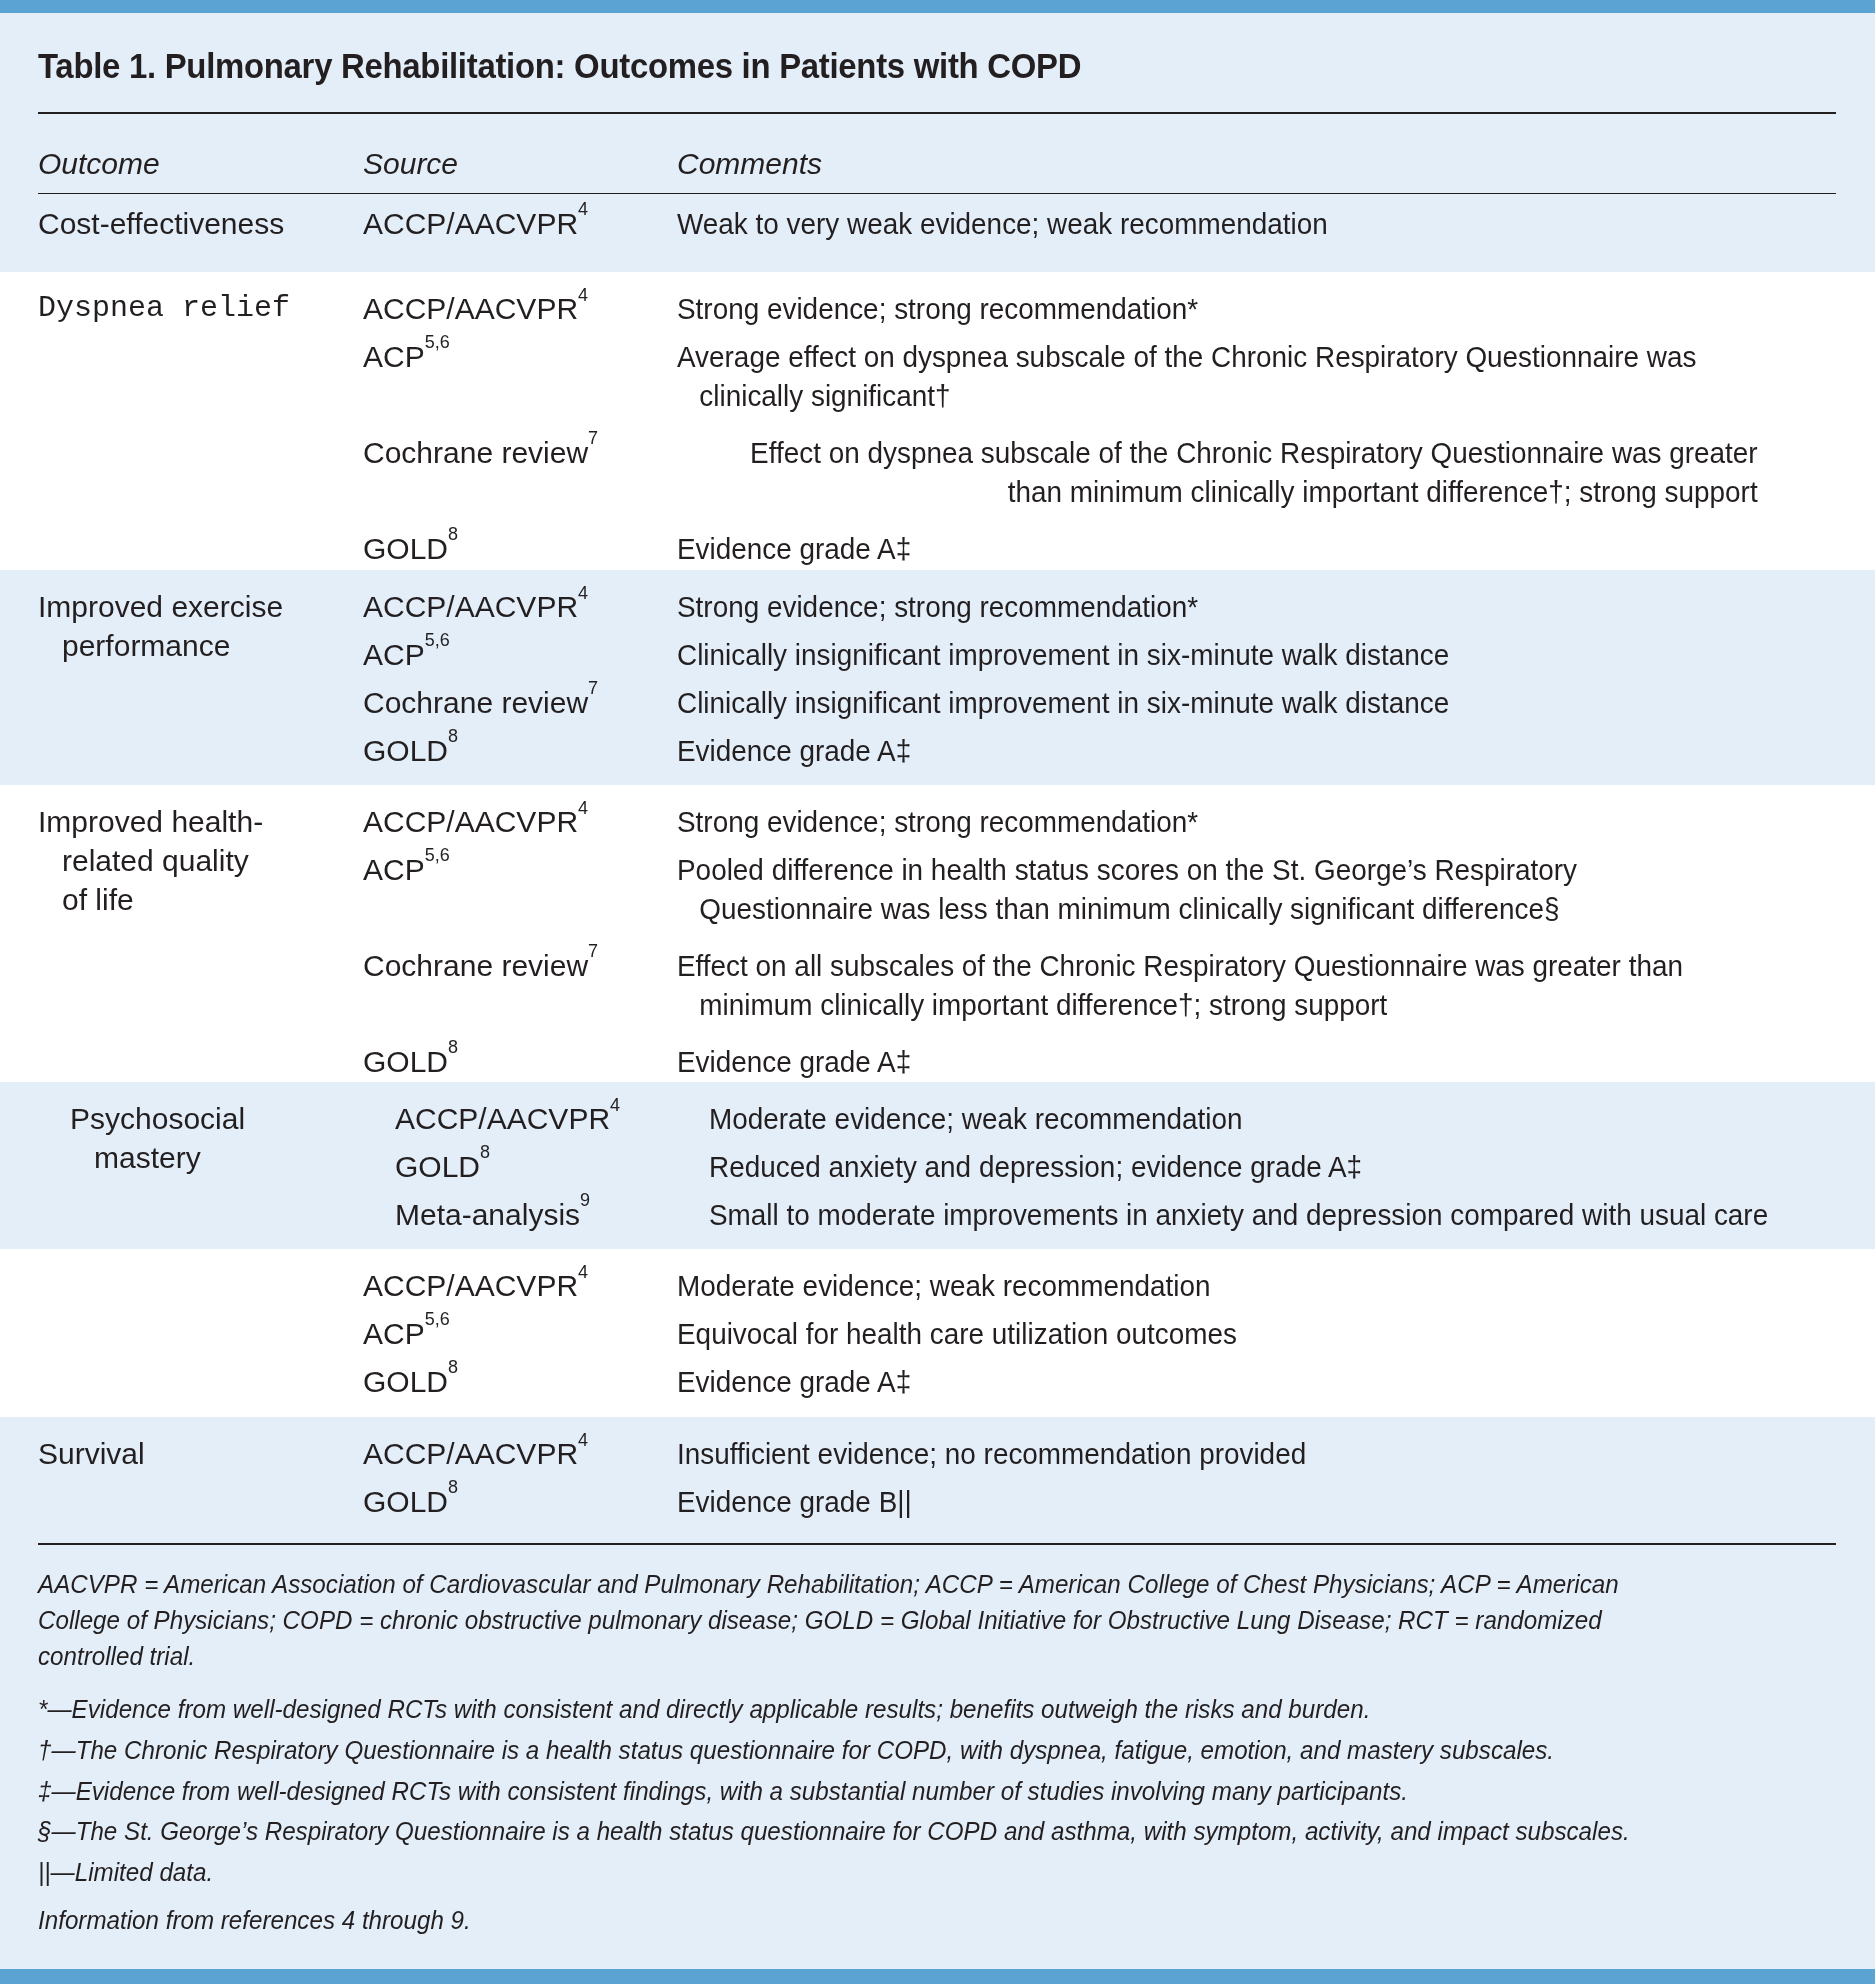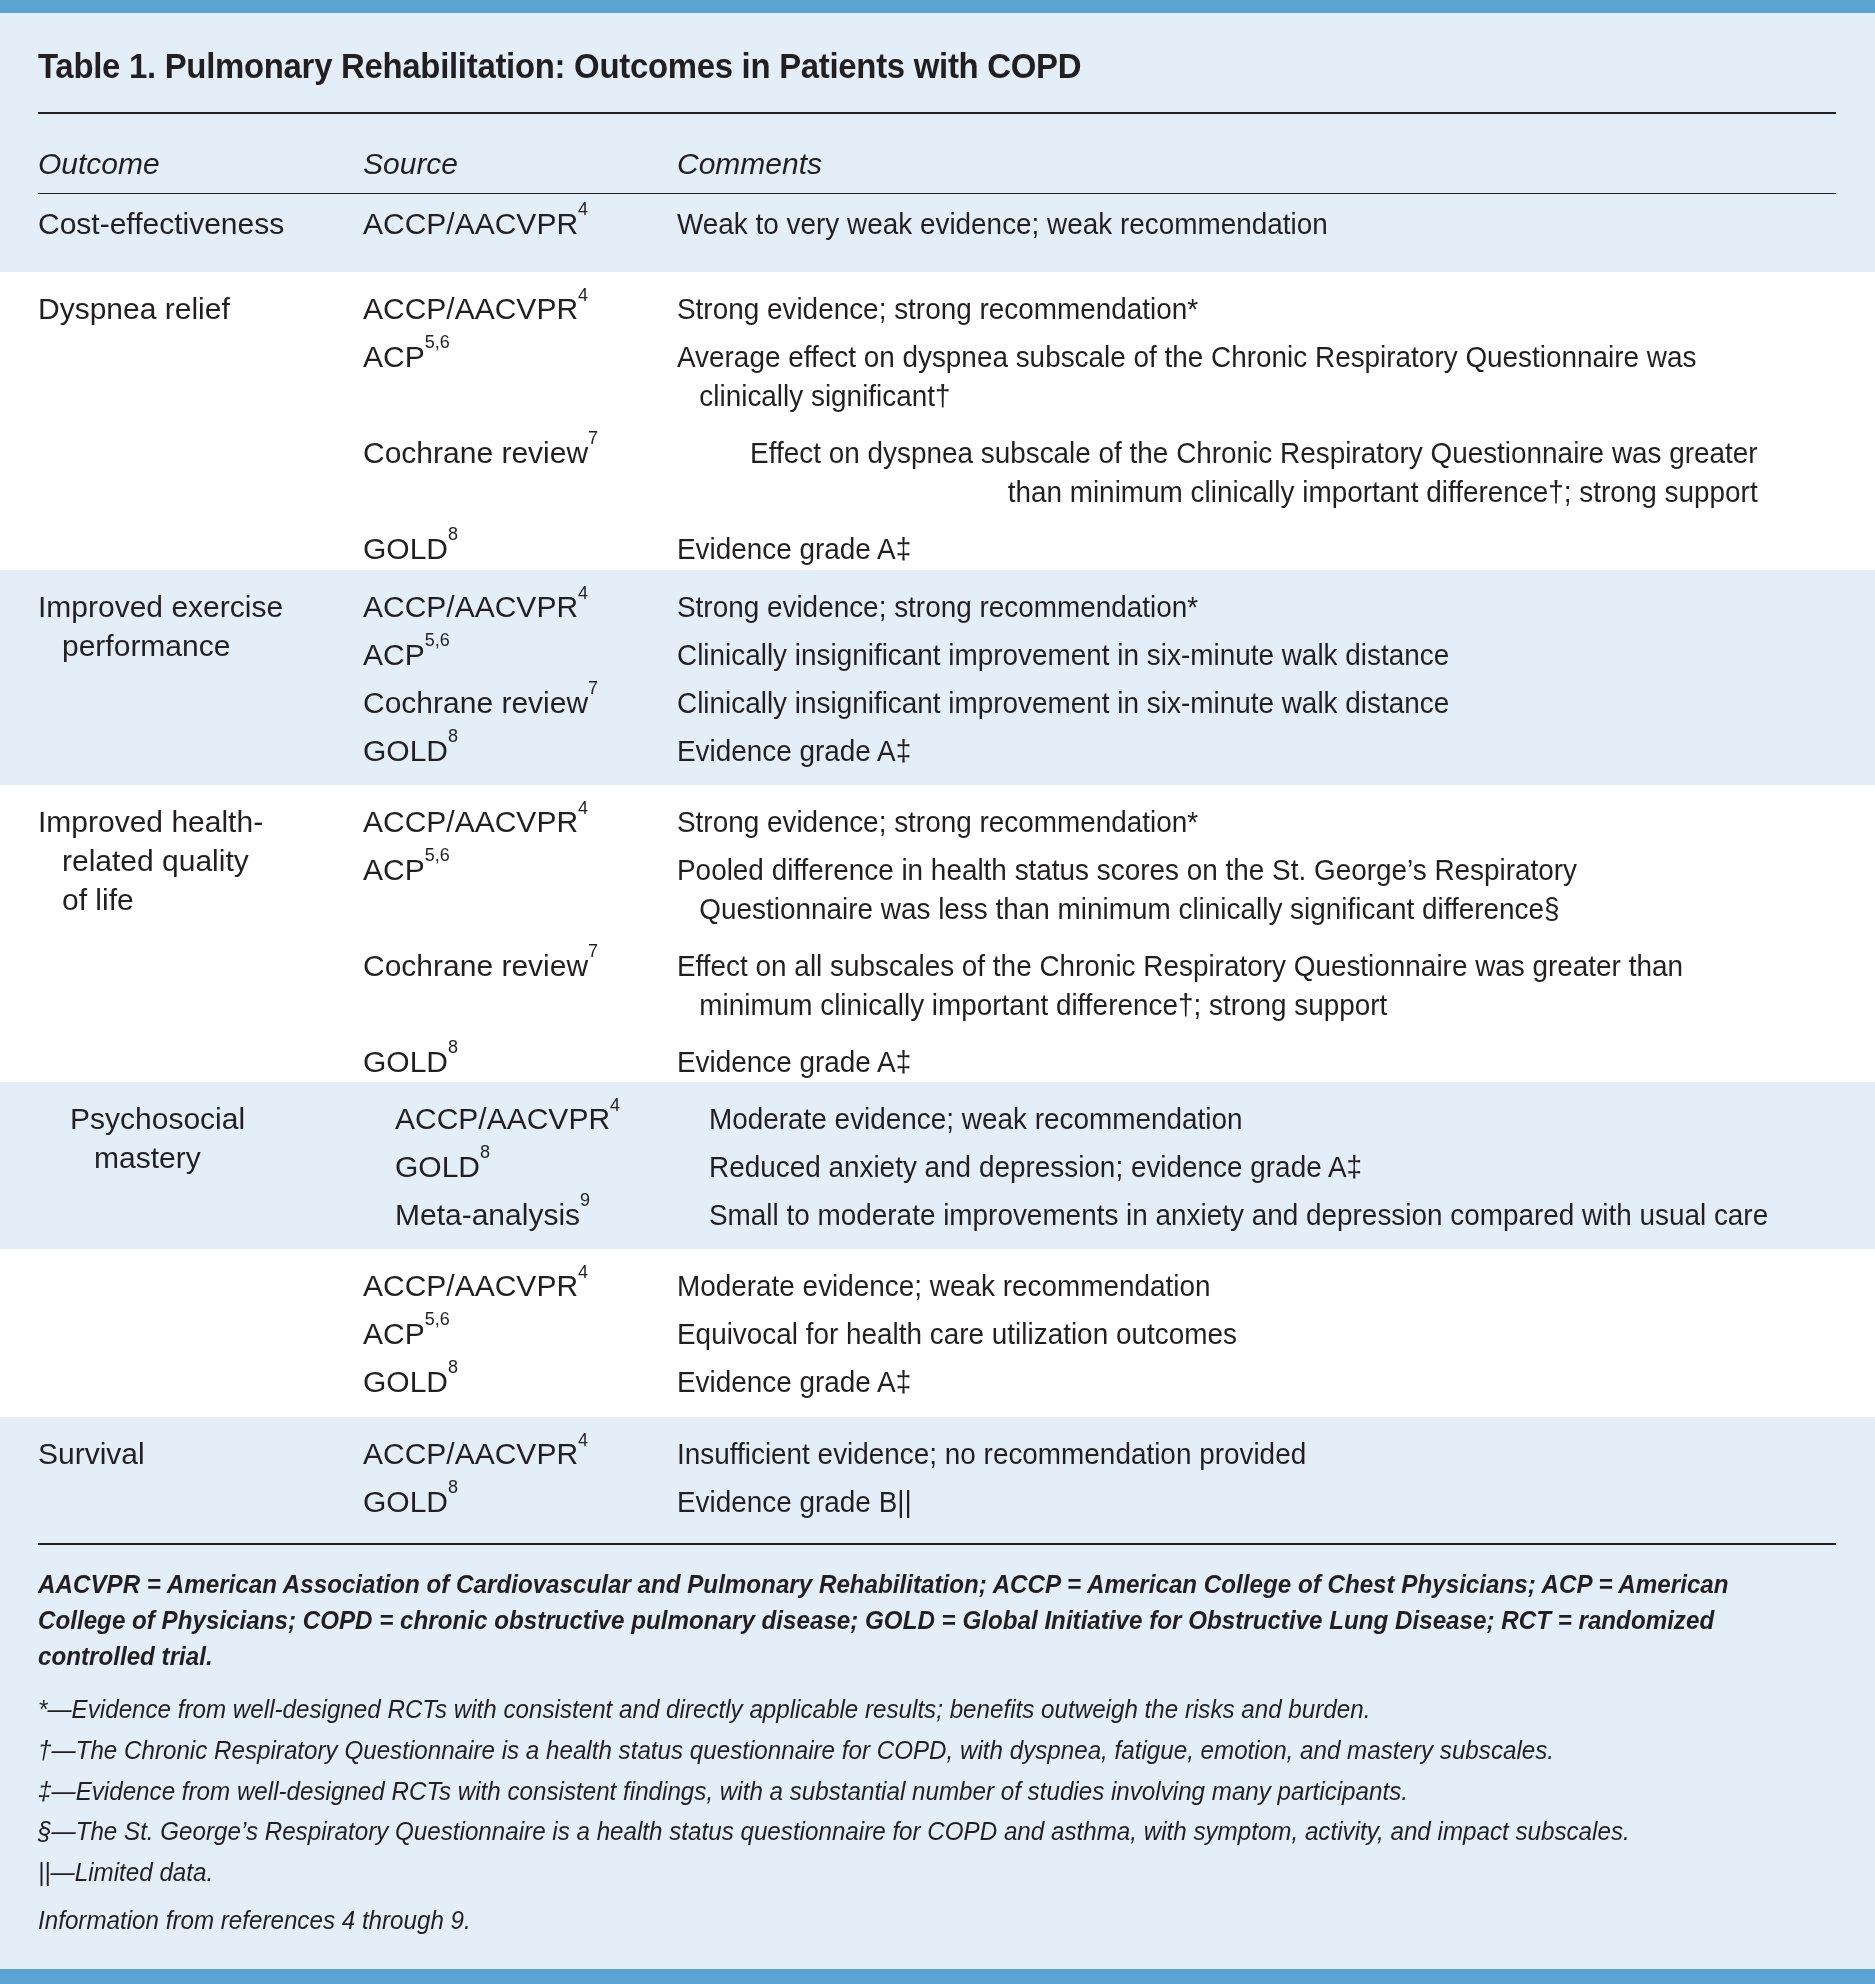--- a/index.html
+++ b/index.html
@@ -51,21 +51,21 @@
       <div class="cell outcome" style="top: 9.6px;">
         <span class="" style="display: block;">Cost-effectiveness</span>
       </div>
       <div class="cell source" style="top: 9.6px;"><span>ACCP/AACVPR</span><sup>4</sup></div>
       <div class="cell comment" style="top: 9.6px;">
         <span class="cond" style="display: block;">Weak to very weak evidence; weak recommendation</span>
       </div>
     </div>
     <div class="band white" style="top: 272px; height: 298px;">
       <div class="cell outcome" style="top: 17.3px;">
-        <span class="" style="display: block;">Dyspnea relief</span>
+        <span class="" style="display: block; font-family: Liberation Mono, monospace;">Dyspnea relief</span>
       </div>
       <div class="cell source" style="top: 17.3px;"><span>ACCP/AACVPR</span><sup>4</sup></div>
       <div class="cell comment" style="top: 17.3px;">
         <span class="cond" style="display: block;">Strong evidence; strong recommendation*</span>
       </div>
       <div class="cell source" style="top: 65px;"><span>ACP</span><sup>5,6</sup></div>
       <div class="cell comment" style="top: 65px;">
         <span class="cond" style="display: block;">Average effect on dyspnea subscale of the Chronic Respiratory Questionnaire was</span>
         <span class="cont cond" style="display: block;">clinically significant†</span>
       </div>
@@ -168,21 +168,21 @@
       </div>
       <div class="cell source" style="top: 65px;"><span>GOLD</span><sup>8</sup></div>
       <div class="cell comment" style="top: 65px;">
         <span class="cond" style="display: block;">Evidence grade B||</span>
       </div>
     </div>
   </div>
 
 <div class="rule" style="top:1543px;"></div>
 
-<div class="foot" style="top:1566px;font-weight:bold;">
+<div class="foot" style="top:1566px;">
   <span class="ln">AACVPR = American Association of Cardiovascular and Pulmonary Rehabilitation; ACCP = American College of Chest Physicians; ACP = American</span>
   <span class="ln">College of Physicians; COPD = chronic obstructive pulmonary disease; GOLD = Global Initiative for Obstructive Lung Disease; RCT = randomized</span>
   <span class="ln">controlled trial.</span>
 </div>
 
 <div class="foot" style="top:1691px;">
   <span class="ln" style="margin-bottom:4.8px;">*—Evidence from well-designed RCTs with consistent and directly applicable results; benefits outweigh the risks and burden.</span>
   <span class="ln" style="margin-bottom:4.8px;">†—The Chronic Respiratory Questionnaire is a health status questionnaire for COPD, with dyspnea, fatigue, emotion, and mastery subscales.</span>
   <span class="ln" style="margin-bottom:4.8px;">‡—Evidence from well-designed RCTs with consistent findings, with a substantial number of studies involving many participants.</span>
   <span class="ln" style="margin-bottom:4.8px;">§—The St. George’s Respiratory Questionnaire is a health status questionnaire for COPD and asthma, with symptom, activity, and impact subscales.</span>

